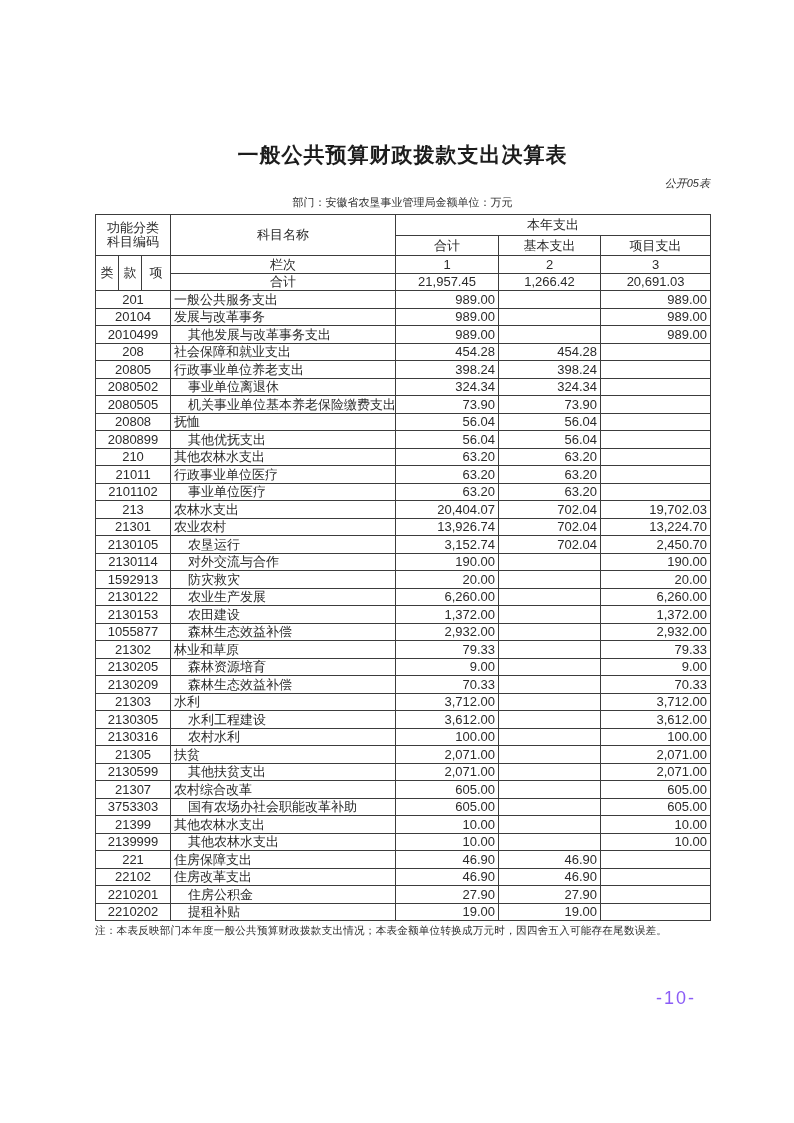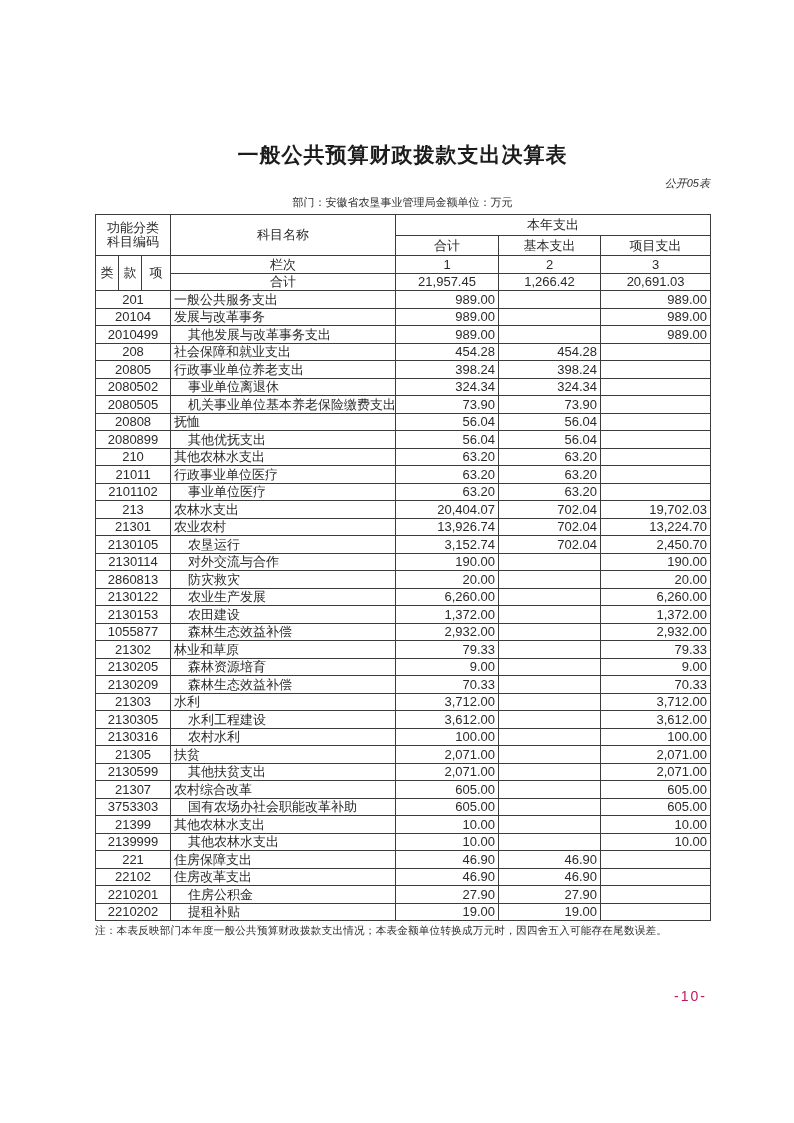--- a/index.html
+++ b/index.html
@@ -63,24 +63,24 @@
   .note{
     font-size:10.6px;
     margin-top:3px;
     letter-spacing:0.2px;
     color:#2e2e2e;
     white-space:nowrap;
   }
   .pagenum{
     position:absolute;
     top:988px;
-    right:87px;
-    font-size:14px;
+    right:98px;
+    font-size:18px;
     letter-spacing:2px;
-    color:#be185d;
+    color:#8b5cf6;
   }
 </style>
 </head>
 <body>
 
 <div class="page">
 
   <h1 class="title">一般公共预算财政拨款支出决算表</h1>
 
   <div class="tableno">公开05表</div>
@@ -234,21 +234,21 @@
           <td class="num">2,450.70</td>
         </tr>
         <tr>
           <td class="code" colspan="3">2130114</td>
           <td class="name ind">对外交流与合作</td>
           <td class="num">190.00</td>
           <td class="num"></td>
           <td class="num">190.00</td>
         </tr>
         <tr>
-          <td class="code" colspan="3">2860813</td>
+          <td class="code" colspan="3">1592913</td>
           <td class="name ind">防灾救灾</td>
           <td class="num">20.00</td>
           <td class="num"></td>
           <td class="num">20.00</td>
         </tr>
         <tr>
           <td class="code" colspan="3">2130122</td>
           <td class="name ind">农业生产发展</td>
           <td class="num">6,260.00</td>
           <td class="num"></td>

